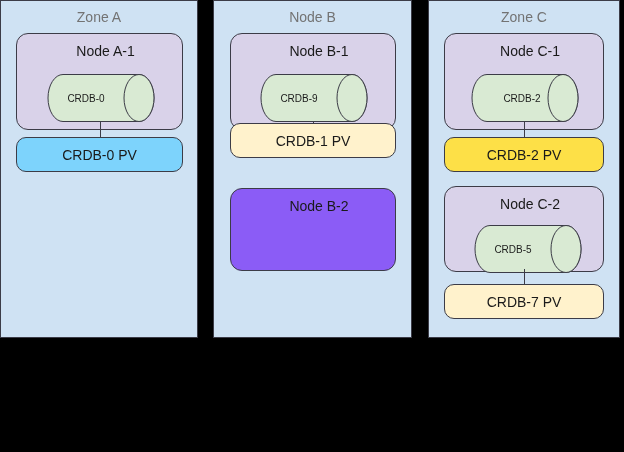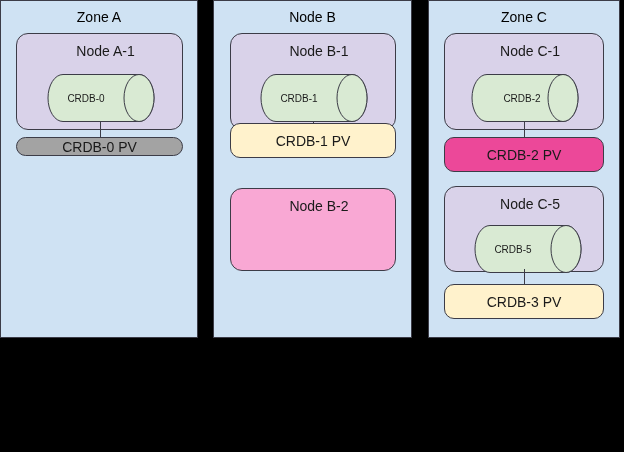--- a/index.html
+++ b/index.html
@@ -21,21 +21,21 @@
     border: 1px solid #3c3c47;
     box-sizing: border-box;
   }
   .zone-title {
     position: absolute;
     top: 8px;
     left: 0;
     right: 0;
     text-align: center;
     font-size: 14px;
-    color: #000000;
+    color: #737373;
     line-height: 16px;
   }
   .node {
     position: absolute;
     background: #d9d2e9;
     border: 1px solid #3c3c47;
     border-radius: 12px;
     box-sizing: border-box;
   }
   .node-title {
@@ -102,67 +102,67 @@
       <div class="node-title">Node A-1</div>
     </div>
     <div class="cyl" style="left: 48px; top: 74px; width: 106px; height: 48px;">
       <svg width="106" height="48" viewBox="0 0 106 48">
         <path d="M 15 0.5 L 91 0.5 A 15 23.5 0 0 1 91 47.5 L 15 47.5 A 15 23.5 0 0 1 15 0.5 Z" fill="#d9ead3" stroke="#3c3c47" stroke-width="1"></path>
         <ellipse cx="91" cy="24" rx="15" ry="23.5" fill="#d9ead3" stroke="#3c3c47" stroke-width="1"></ellipse>
       </svg>
       <div class="cyl-label">CRDB-0</div>
     </div>
     <div class="connector" style="left: 100px; top: 122px; height: 15px; background: rgb(60, 60, 71);"></div>
-    <div class="pv" style="left: 16px; top: 137px; width: 167px; height: 19px; background: #a3a3a3; border-color: rgb(60, 60, 71);">
+    <div class="pv" style="left: 16px; top: 137px; width: 167px; height: 35px; background: #7dd3fc; border-color: rgb(60, 60, 71);">
       <span class="pv-label">CRDB-0 PV</span>
     </div>
     <div class="zone" style="left: 213px; top: 0px; width: 199px; height: 338px; background: rgb(207, 226, 243); border-color: rgb(60, 60, 71);">
       <div class="zone-title">Node B</div>
     </div>
     <div class="node" style="left: 230px; top: 33px; width: 166px; height: 97px; background: rgb(217, 210, 233); border-color: rgb(60, 60, 71);">
       <div class="node-title">Node B-1</div>
     </div>
     <div class="cyl" style="left: 261px; top: 74px; width: 106px; height: 48px;">
       <svg width="106" height="48" viewBox="0 0 106 48">
         <path d="M 15 0.5 L 91 0.5 A 15 23.5 0 0 1 91 47.5 L 15 47.5 A 15 23.5 0 0 1 15 0.5 Z" fill="#d9ead3" stroke="#3c3c47" stroke-width="1"></path>
         <ellipse cx="91" cy="24" rx="15" ry="23.5" fill="#d9ead3" stroke="#3c3c47" stroke-width="1"></ellipse>
       </svg>
-      <div class="cyl-label">CRDB-1</div>
+      <div class="cyl-label">CRDB-9</div>
     </div>
     <div class="connector" style="left: 313px; top: 122px; height: 15px; background: rgb(60, 60, 71);"></div>
     <div class="pv" style="left: 230px; top: 123px; width: 166px; height: 35px; background: rgb(255, 242, 204); border-color: rgb(60, 60, 71);">
       <span class="pv-label">CRDB-1 PV</span>
     </div>
-    <div class="node" style="left: 230px; top: 188px; width: 166px; height: 83px; background: #f9a8d4; border-color: rgb(60, 60, 71);">
+    <div class="node" style="left: 230px; top: 188px; width: 166px; height: 83px; background: #8b5cf6; border-color: rgb(60, 60, 71);">
       <div class="node-title">Node B-2</div>
     </div>
     <div class="zone" style="left: 428px; top: 0px; width: 192px; height: 338px; background: rgb(207, 226, 243); border-color: rgb(60, 60, 71);">
       <div class="zone-title">Zone C</div>
     </div>
     <div class="node" style="left: 444px; top: 33px; width: 160px; height: 97px; background: rgb(217, 210, 233); border-color: rgb(60, 60, 71);">
       <div class="node-title">Node C-1</div>
     </div>
     <div class="cyl" style="left: 472px; top: 74px; width: 130px; height: 48px;">
       <svg width="106" height="48" viewBox="0 0 106 48">
         <path d="M 15 0.5 L 91 0.5 A 15 23.5 0 0 1 91 47.5 L 15 47.5 A 15 23.5 0 0 1 15 0.5 Z" fill="#d9ead3" stroke="#3c3c47" stroke-width="1"></path>
         <ellipse cx="91" cy="24" rx="15" ry="23.5" fill="#d9ead3" stroke="#3c3c47" stroke-width="1"></ellipse>
       </svg>
       <div class="cyl-label">CRDB-2</div>
     </div>
     <div class="connector" style="left: 524px; top: 122px; height: 15px; background: rgb(60, 60, 71);"></div>
-    <div class="pv" style="left: 444px; top: 137px; width: 160px; height: 35px; background: #ec4899; border-color: rgb(60, 60, 71);">
+    <div class="pv" style="left: 444px; top: 137px; width: 160px; height: 35px; background: #fde047; border-color: rgb(60, 60, 71);">
       <span class="pv-label">CRDB-2 PV</span>
     </div>
     <div class="node" style="left: 444px; top: 186px; width: 160px; height: 86px; background: rgb(217, 210, 233); border-color: rgb(60, 60, 71);">
-      <div class="node-title">Node C-5</div>
+      <div class="node-title">Node C-2</div>
     </div>
     <div class="cyl" style="left: 475px; top: 225px; width: 106px; height: 48px;">
       <svg width="106" height="48" viewBox="0 0 106 48">
         <path d="M 15 0.5 L 91 0.5 A 15 23.5 0 0 1 91 47.5 L 15 47.5 A 15 23.5 0 0 1 15 0.5 Z" fill="#d9ead3" stroke="#3c3c47" stroke-width="1"></path>
         <ellipse cx="91" cy="24" rx="15" ry="23.5" fill="#d9ead3" stroke="#3c3c47" stroke-width="1"></ellipse>
       </svg>
       <div class="cyl-label">CRDB-5</div>
     </div>
     <div class="connector" style="left: 524px; top: 269px; height: 15px; background: rgb(60, 60, 71);"></div>
     <div class="pv" style="left: 444px; top: 284px; width: 160px; height: 35px; background: rgb(255, 242, 204); border-color: rgb(60, 60, 71);">
-      <span class="pv-label">CRDB-3 PV</span>
+      <span class="pv-label">CRDB-7 PV</span>
     </div>
   </div>
 
 </body></html>

